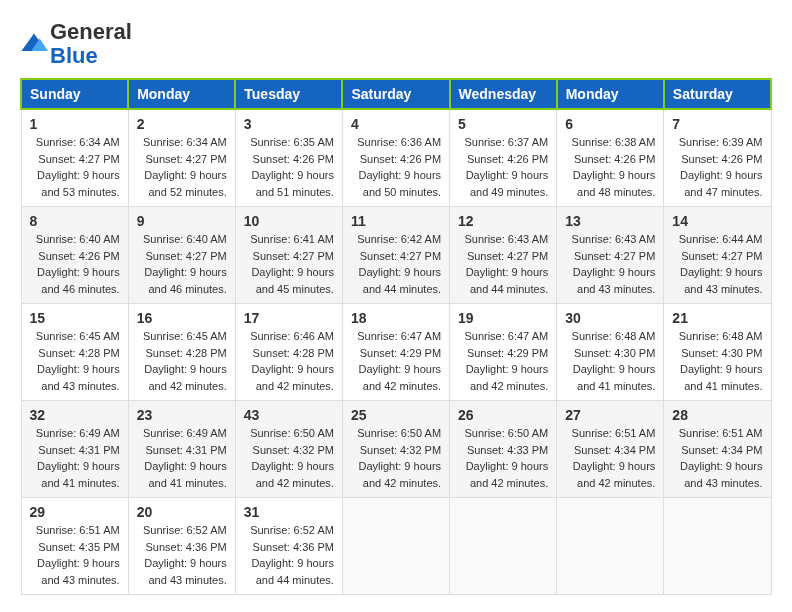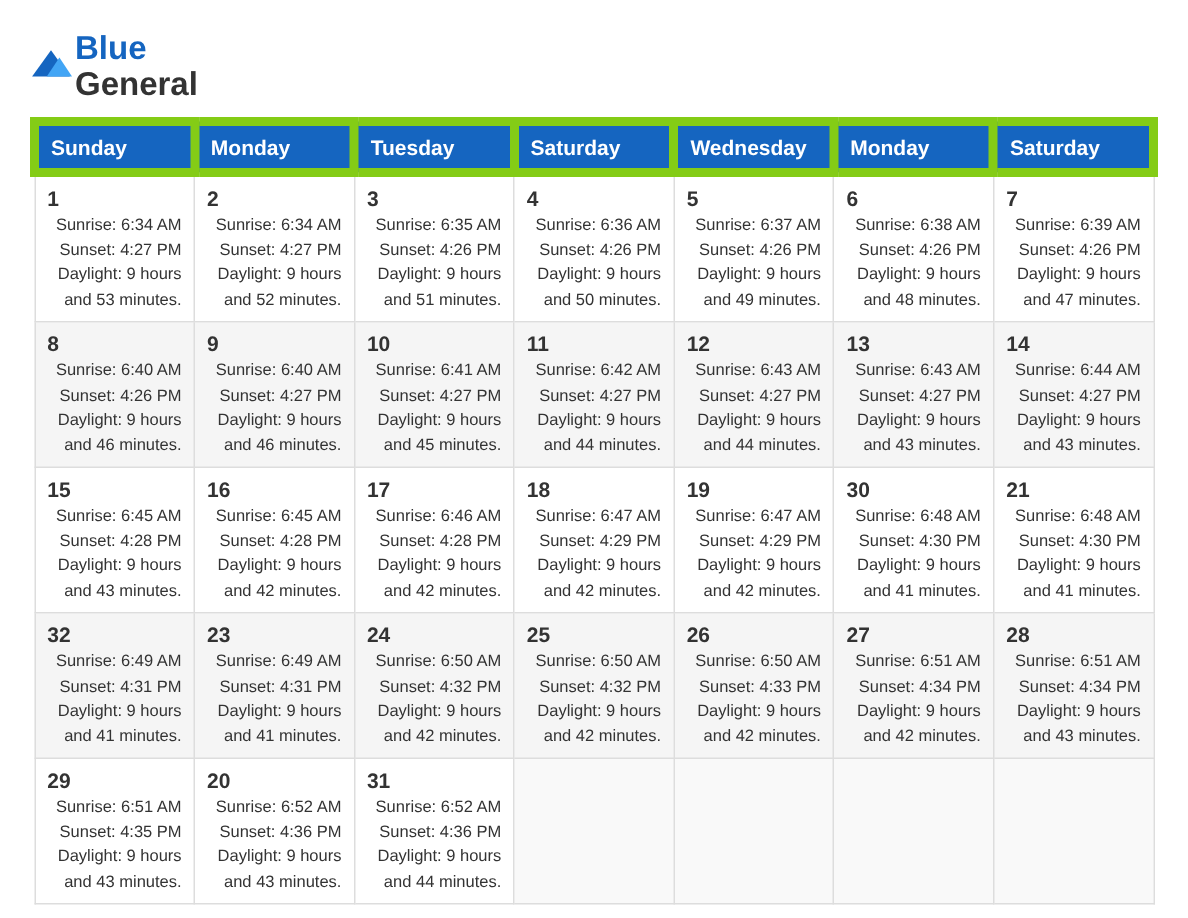--- a/index.html
+++ b/index.html
@@ -51,21 +51,21 @@
       width: 100%;
       border-collapse: collapse;
     }
     thead tr th {
       background-color: #1565c0;
       color: #fff;
       text-align: left;
       padding: 6px 8px;
       font-size: 14px;
       font-weight: bold;
-      border: 6px solid #84cc16;
+      border: 2px solid #84cc16;
     }
     tbody tr td {
       vertical-align: top;
       padding: 6px 8px;
       border: 1px solid #ddd;
       font-size: 11px;
       color: #333;
       width: 14.28%;
       min-height: 80px;
       background: #fff;
@@ -90,22 +90,22 @@
 </head>
 <body>
 
 <div class="header">
   <div class="logo">
     <svg class="logo-icon" viewBox="0 0 40 40" width="40" height="40">
       <polygon points="20,5 38,30 2,30" fill="#1565c0"></polygon>
       <polygon points="28,12 40,30 16,30" fill="#42a5f5"></polygon>
     </svg>
     <div class="logo-text">
+      <div>General</div>
       <div><span>Blue</span></div>
-      <div>General</div>
     </div>
   </div>
   <div class="title-block">
     <div class="month-title"></div>
     <div class="location"></div>
   </div>
 </div>
 
 <table>
   <thead>
@@ -305,21 +305,21 @@
         </td>
         <td>
           <span class="day-num">23</span>
 <div class="cell-info">
   Sunrise: 6:49 AM<br>
   Sunset: 4:31 PM<br>
   Daylight: 9 hours and 41 minutes.
 </div>
         </td>
         <td>
-          <span class="day-num">24</span>
+          <span class="day-num">43</span>
 <div class="cell-info">
   Sunrise: 6:50 AM<br>
   Sunset: 4:32 PM<br>
   Daylight: 9 hours and 42 minutes.
 </div>
         </td>
         <td>
           <span class="day-num">25</span>
 <div class="cell-info">
   Sunrise: 6:50 AM<br>

